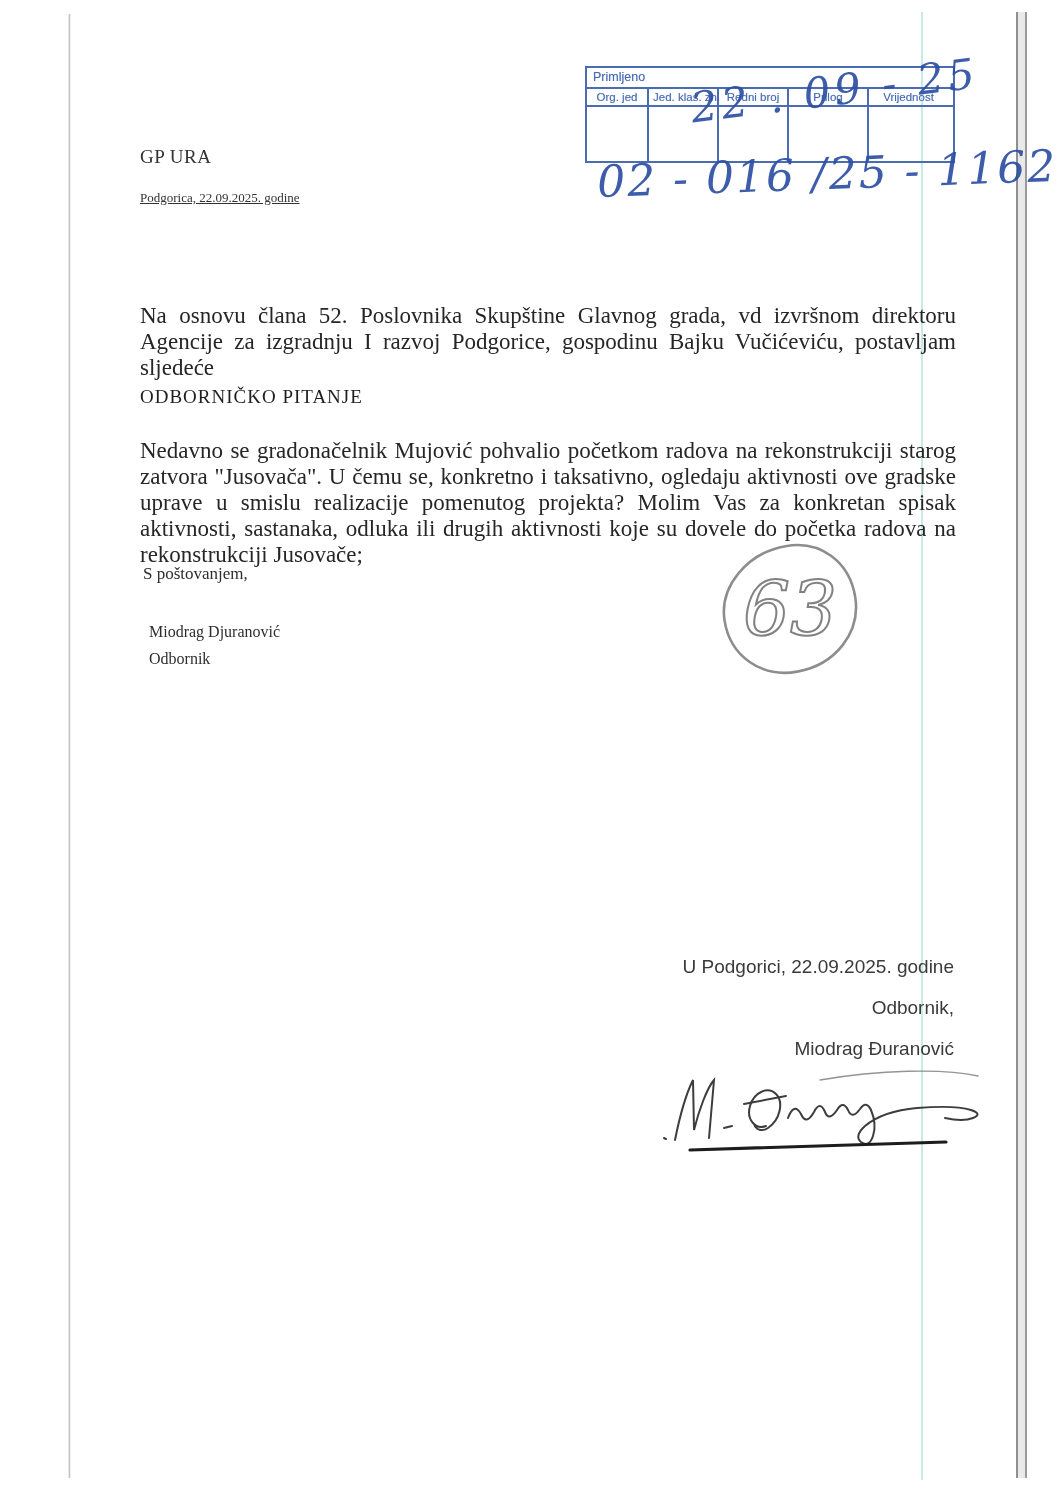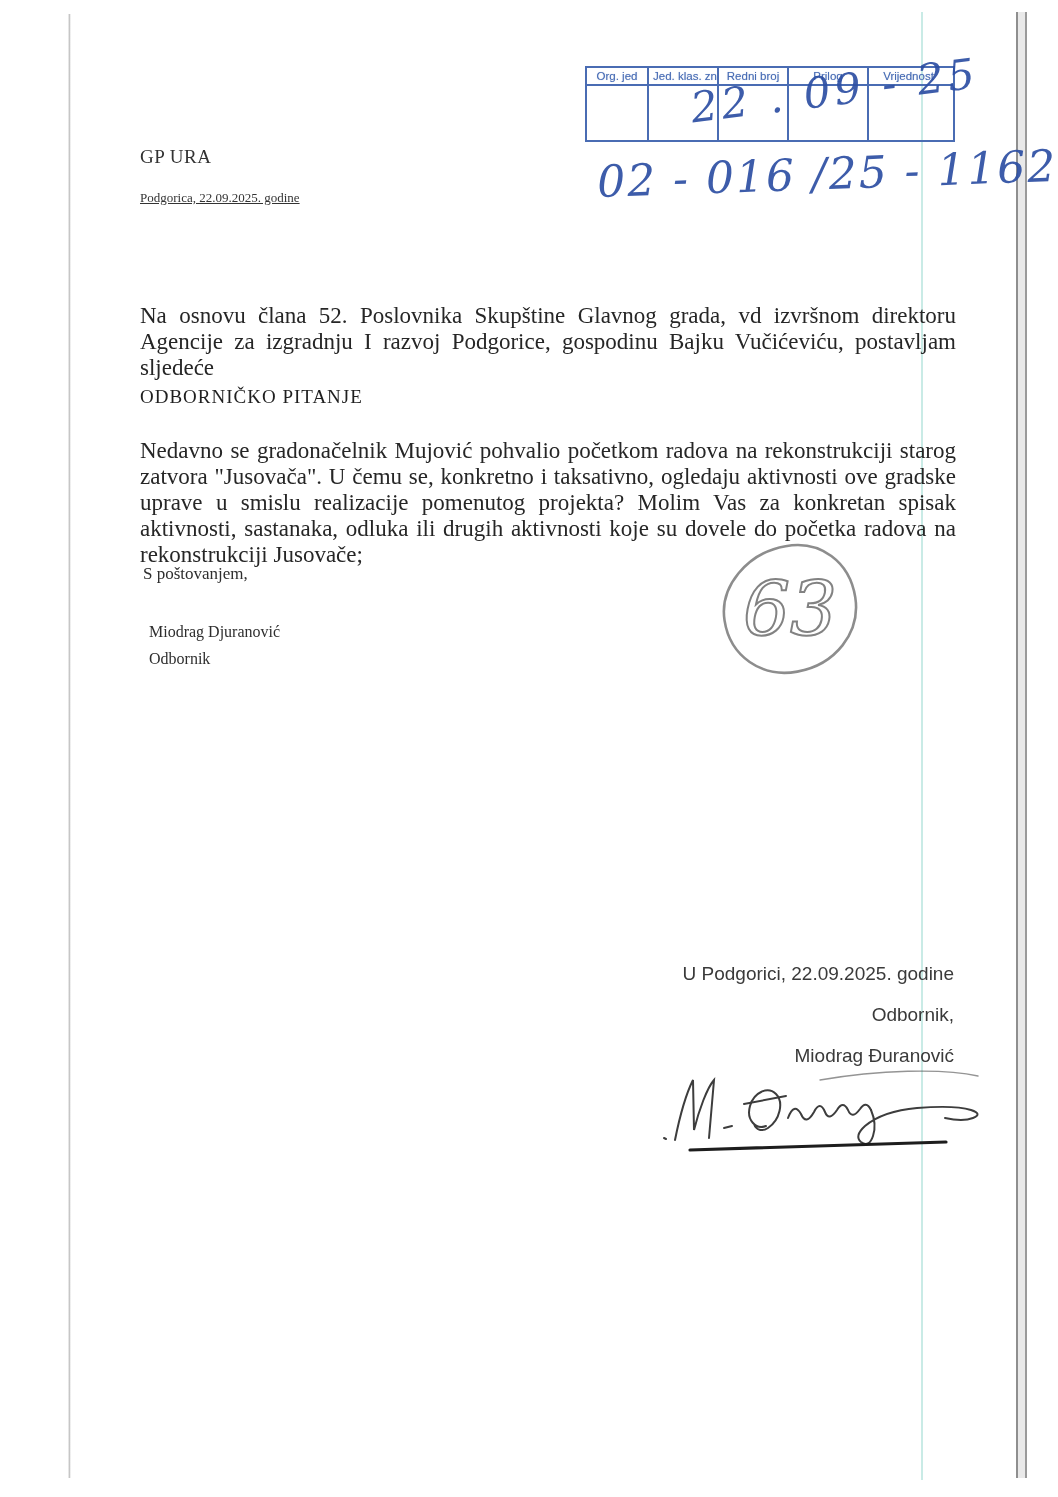--- a/index.html
+++ b/index.html
@@ -56,38 +56,41 @@
   .p-question{top:438px;text-align:justify;}
   .closing{position:absolute;left:143px;top:564px;font-size:17px;}
   .sender{position:absolute;left:149px;top:618px;font-size:16px;line-height:27px;}
   
   .circle63{position:absolute;left:715px;top:540px;}
   
   .footer{
     position:absolute;right:104px;top:956px;text-align:right;
     font-family:"Liberation Sans", sans-serif;font-size:19px;color:#3a3a3a;
   }
-  .footer div{margin-bottom:19px;margin-top:7px;}
+  .footer div{margin-bottom:19px;}
   
   .signature{position:absolute;left:648px;top:1058px;}
 </style>
 </head>
 <body>
 
 <div class="scan-line-left"></div>
 <div class="scan-line-cyan"></div>
 <div class="scan-line-right"></div>
 
 <div class="letterhead">
   <div class="org">GP URA</div>
   <div class="place-date">Podgorica, 22.09.2025. godine</div>
 </div>
 
 <div class="stamp">
   <div class="stamp-table">
+    <div class="row">
+      <div class="cell received" style="width:362px">Primljeno</div>
+    </div>
     <div class="row">
       <div class="cell c1">Org. jed</div>
       <div class="cell c2">Jed. klas. znak</div>
       <div class="cell c3">Redni broj</div>
       <div class="cell c4">Prilog</div>
       <div class="cell c5">Vrijednost</div>
     </div>
     <div class="row">
       <div class="cell c1 blank"></div>
       <div class="cell c2 blank"></div>

